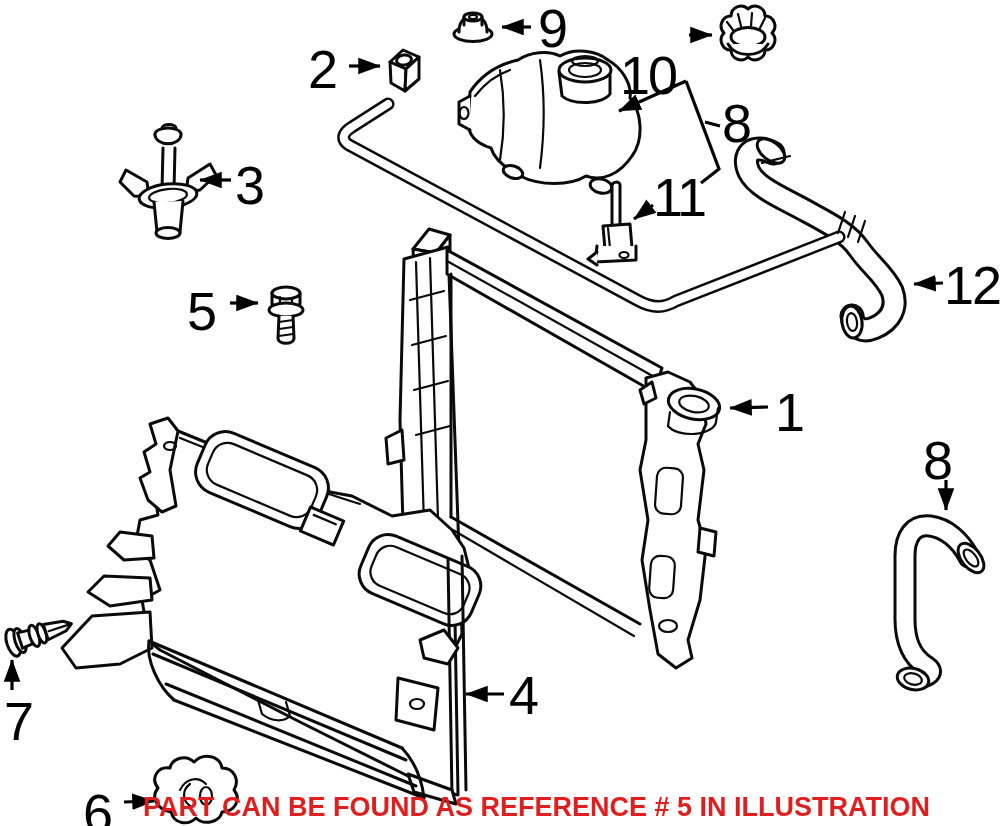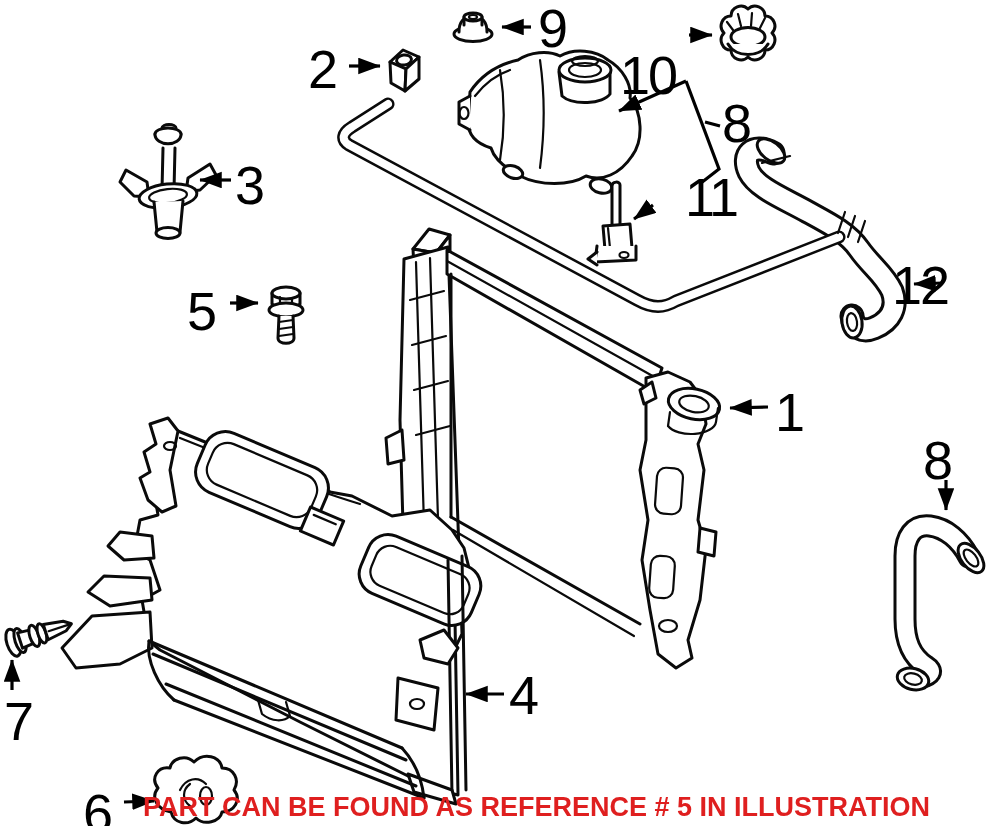--- a/index.html
+++ b/index.html
@@ -258,19 +258,19 @@
 <div class="callout" style="left:775px;top:385px;">1</div>
 <div class="callout" style="left:308px;top:42px;">2</div>
 <div class="callout" style="left:235px;top:158px;">3</div>
 <div class="callout" style="left:509px;top:668px;">4</div>
 <div class="callout" style="left:187px;top:284px;">5</div>
 <div class="callout" style="left:83px;top:786px;">6</div>
 <div class="callout" style="left:4px;top:694px;">7</div>
 <div class="callout" style="left:722px;top:96px;">8</div>
 <div class="callout" style="left:538px;top:1px;">9</div>
 <div class="callout" style="left:620px;top:16px;margin-top:32px;">10</div>
-<div class="callout" style="left:653px;top:170px;margin-left:32px;">11</div>
-<div class="callout" style="left:892px;top:258px;">12</div>
+<div class="callout" style="left:653px;top:170px;">11</div>
+<div class="callout" style="left:944px;top:258px;">12</div>
 <div class="callout" style="left:923px;top:433px;">8</div>
 
 <div class="caption" style="color: rgb(223, 31, 31);">PART CAN BE FOUND AS REFERENCE # 5 IN ILLUSTRATION</div>
 
 </div>
 
 </body></html>

